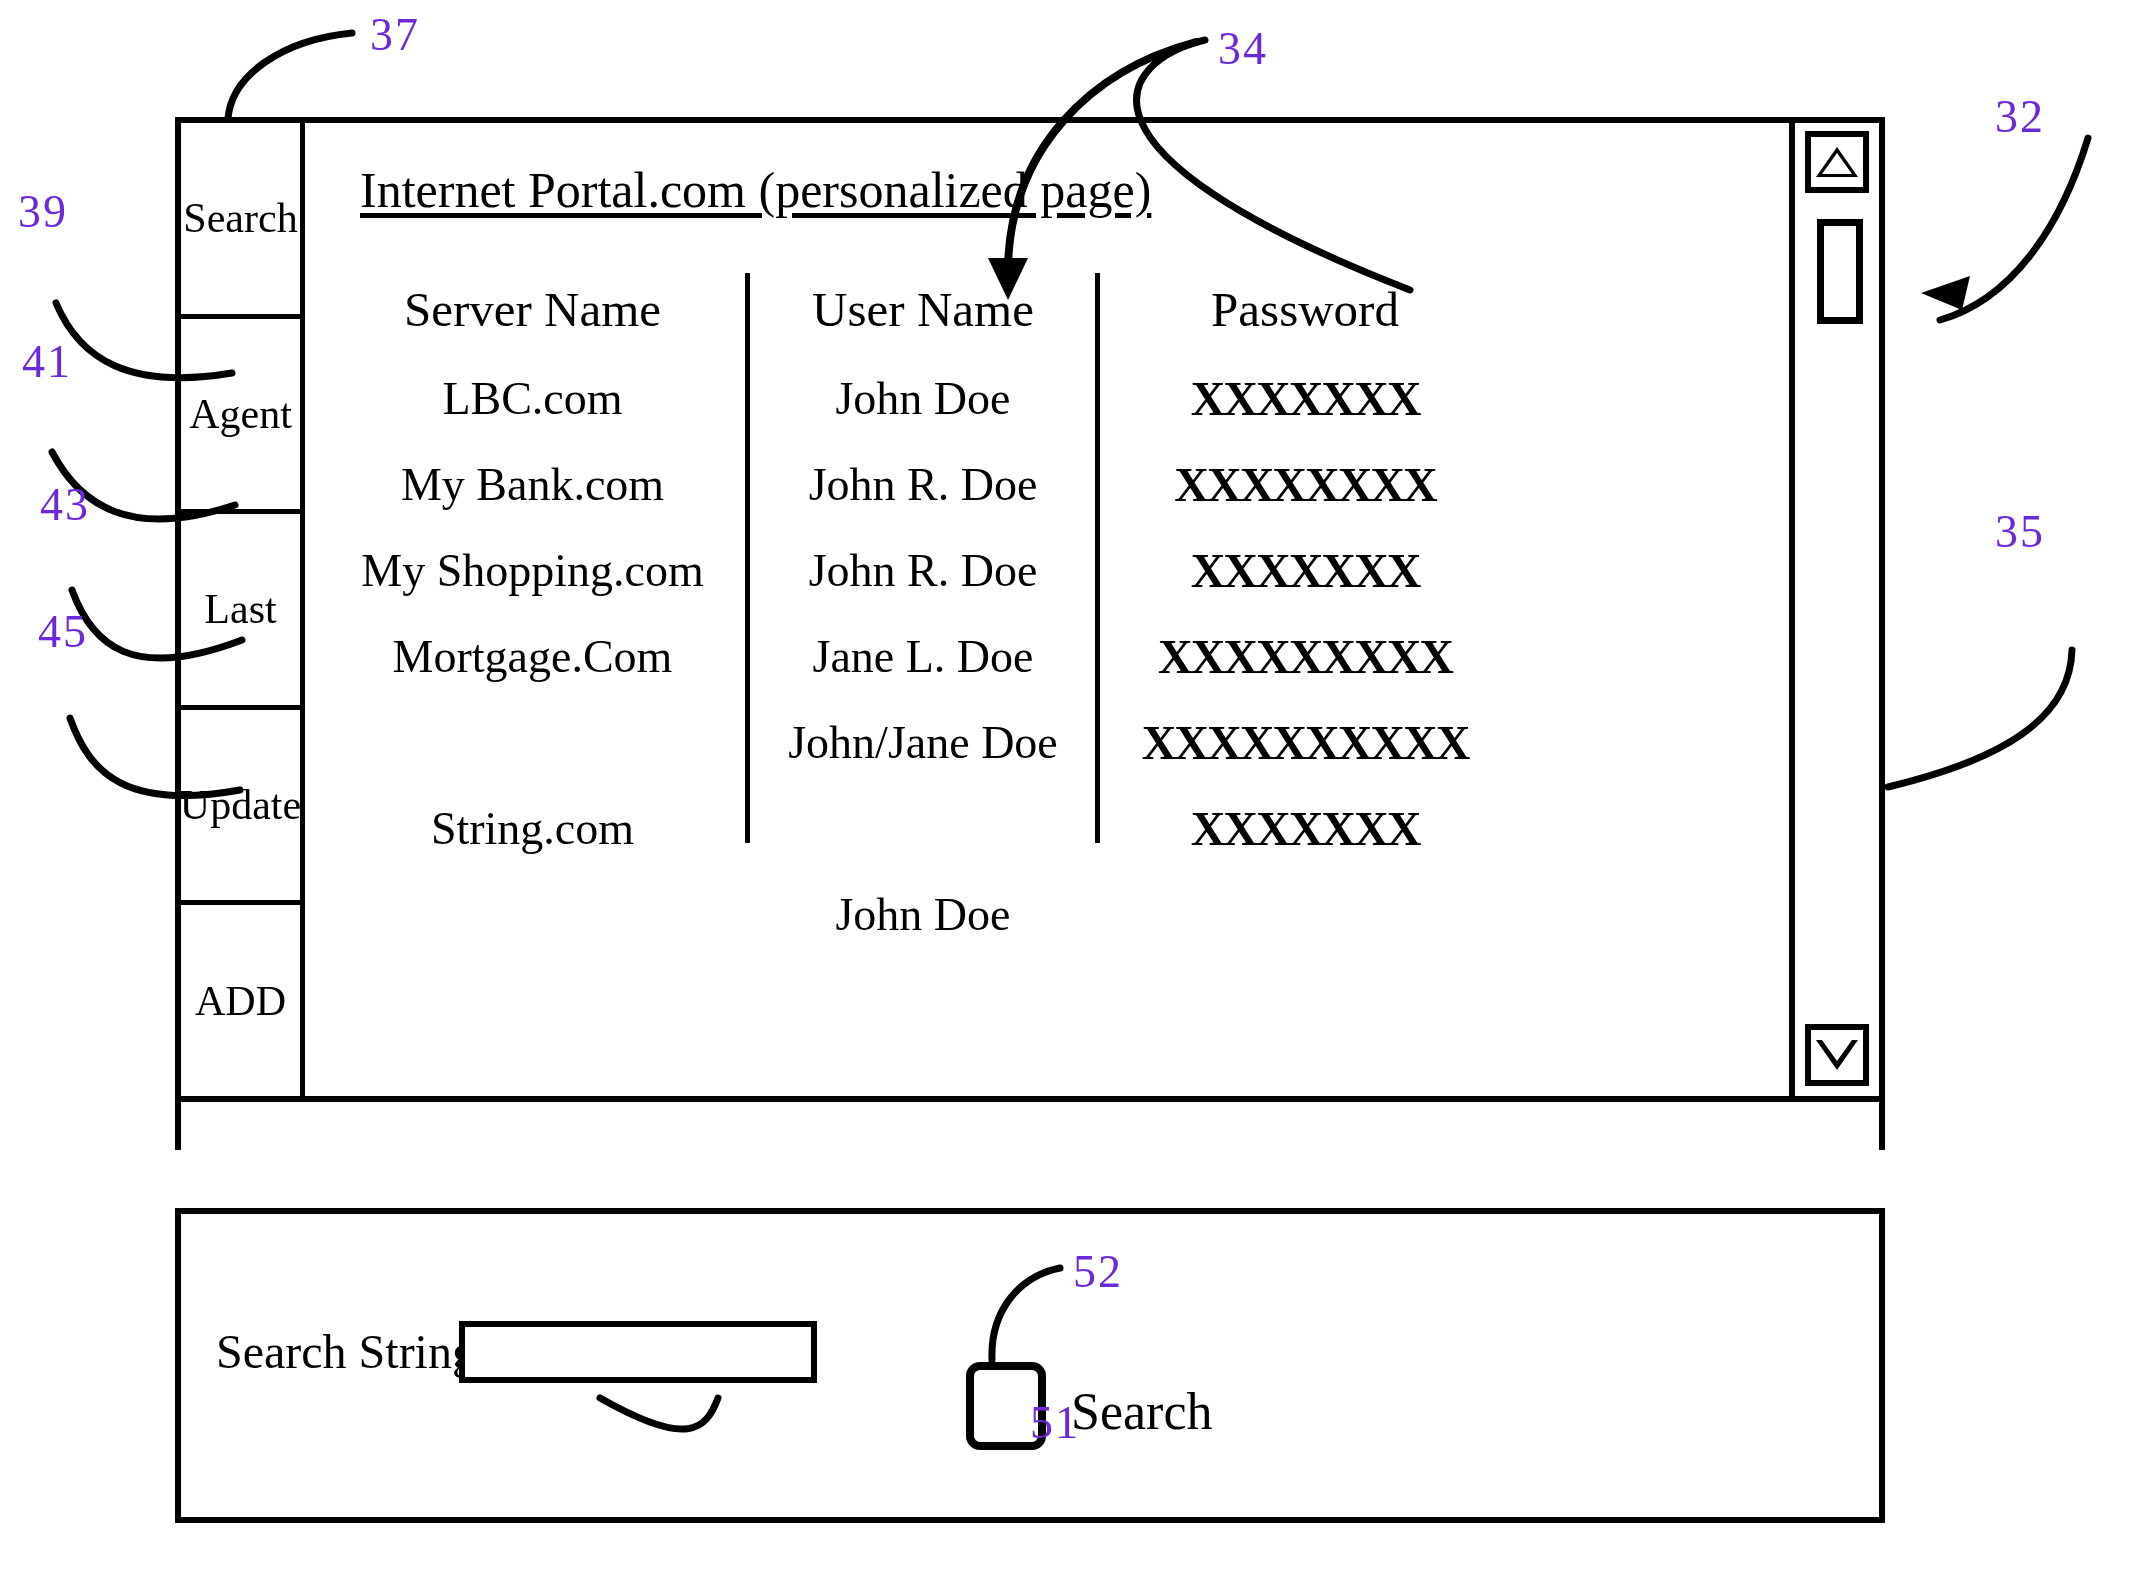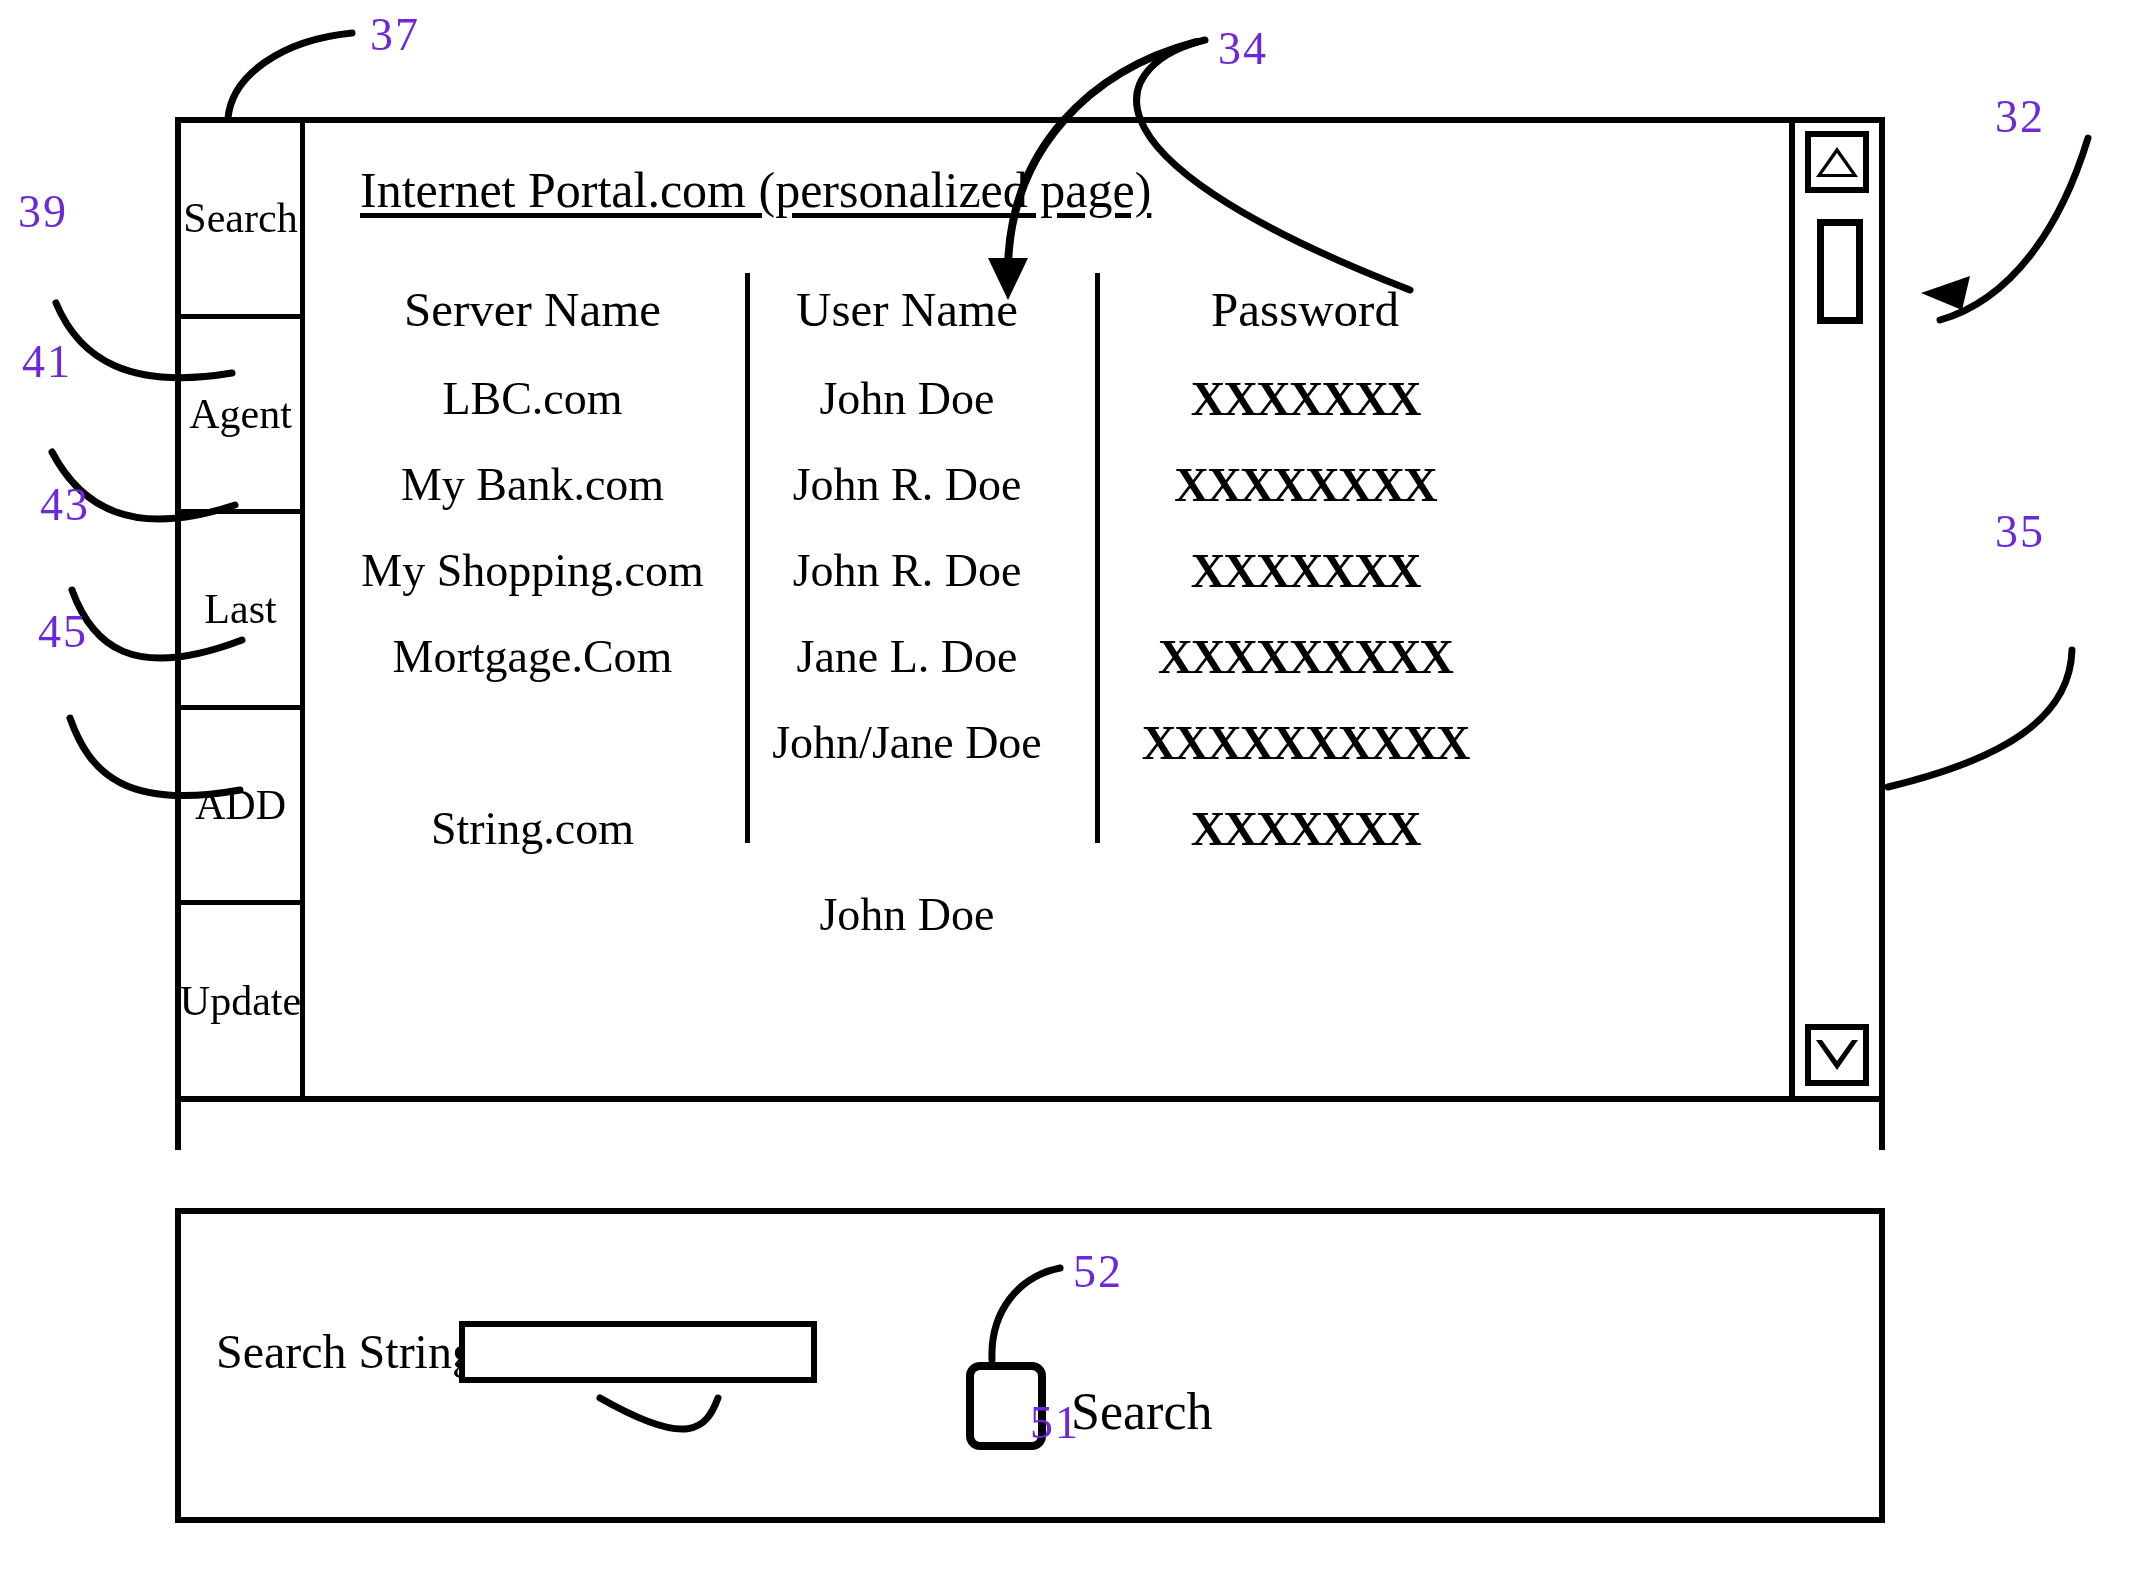--- a/index.html
+++ b/index.html
@@ -124,21 +124,21 @@
   #divider-1 { left: 440px; }
   #divider-2 { left: 790px; }
 
   .tbl-col {
     position: absolute;
     top: 0;
     display: flex;
     flex-direction: column;
   }
   #col-server { left: 20px;  width: 415px; }
-  #col-user   { left: 436px; width: 332px; }
+  #col-user   { left: 452px; width: 332px; }
   #col-pass   { left: 800px; width: 400px; }
 
   .tbl-head {
     height: 92px;
     display: flex;
     align-items: center;
     justify-content: center;
     font-size: 49px;
     white-space: nowrap;
   }
@@ -299,24 +299,24 @@
       <div class="side-btn">
         <span class="side-label">Search</span>
       </div>
       <div class="side-btn">
         <span class="side-label">Agent</span>
       </div>
       <div class="side-btn">
         <span class="side-label">Last</span>
       </div>
       <div class="side-btn">
+        <span class="side-label">Update</span>
+      </div>
+      <div class="side-btn">
         <span class="side-label">ADD</span>
-      </div>
-      <div class="side-btn">
-        <span class="side-label">Update</span>
       </div>
     </div>
 
     <div id="page-content">
 
       <div id="portal-title">Internet Portal.com (personalized page)</div>
 
       <div id="cred-table">
 
         <div class="col-divider" id="divider-1"></div>

